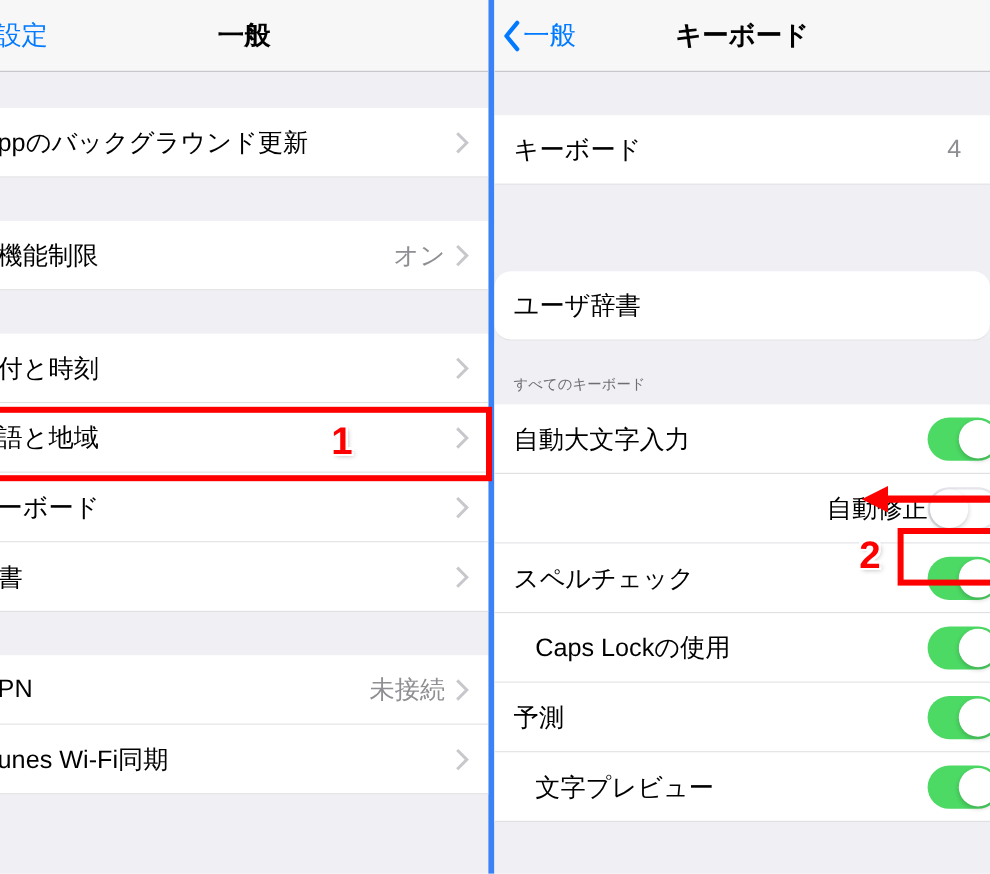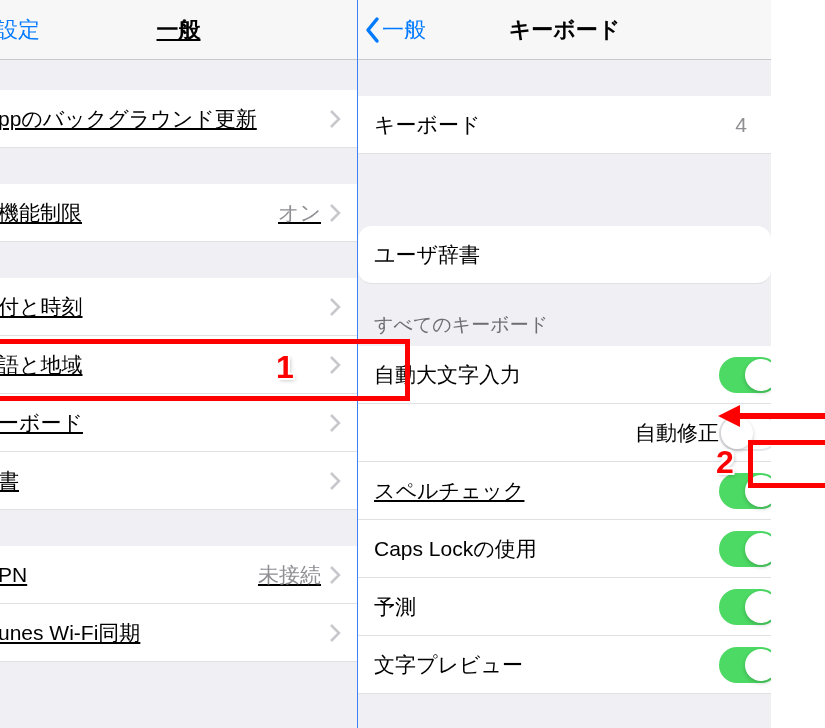--- a/index.html
+++ b/index.html
@@ -15,23 +15,22 @@
       overflow: hidden;
       background: #fff;
     }
     .screen {
       height: 728px;
       background: #efeff4;
       position: relative;
       overflow: hidden;
     }
     .screen-left {
-      width: 358px;
-      border-right: 1px solid #3b82f6;
-      text-decoration: underline;
+      width: 412px;
+      border-right: 5px solid #3b82f6;
     }
     .screen-right {
       width: 413px;
     }
     .nav-bar {
       height: 60px;
       background: #f7f7f8;
       border-bottom: 1px solid #c8c7cc;
       display: flex;
       align-items: center;
@@ -64,21 +63,21 @@
       height: 36px;
       background: #efeff4;
     }
     .section-gap-sm {
       height: 30px;
       background: #efeff4;
     }
     .section-label {
       background: #efeff4;
       color: #6d6d72;
-      font-size: 19px;
+      font-size: 12px;
       padding: 28px 16px 8px 16px;
     }
     .row {
       background: #fff;
       min-height: 58px;
       display: flex;
       align-items: center;
       padding: 0 16px 0 8px;
       border-bottom: 1px solid #e0e0e3;
       position: relative;
@@ -298,40 +297,40 @@
     <div class="toggle toggle-on">
         <div class="toggle-knob"></div>
       </div>
   </div>
   <div class="row row-toggle" style="padding-left:16px;text-align:right;">
     <span class="row-label" style="margin-left:0;">自動修正</span>
     <div class="toggle toggle-off">
         <div class="toggle-knob"></div>
       </div>
   </div>
-  <div class="row row-toggle" style="padding-left:16px;text-decoration:underline;">
+  <div class="row row-toggle" style="padding-left:16px;">
     <span class="row-label" style="margin-left:0;">スペルチェック</span>
     <div class="toggle toggle-on">
         <div class="toggle-knob"></div>
       </div>
   </div>
   <div class="row row-toggle" style="padding-left:16px;">
-    <span class="row-label" style="margin-left:0;">Caps Lockの使用</span>
+    <span class="row-label" style="margin-left:18px;">Caps Lockの使用</span>
     <div class="toggle toggle-on">
         <div class="toggle-knob"></div>
       </div>
   </div>
   <div class="row row-toggle" style="padding-left:16px;gap:20px;">
     <span class="row-label" style="margin-left:0;">予測</span>
     <div class="toggle toggle-on">
         <div class="toggle-knob"></div>
       </div>
   </div>
   <div class="row row-toggle" style="padding-left:16px;">
-    <span class="row-label" style="margin-left:0;">文字プレビュー</span>
+    <span class="row-label" style="margin-left:18px;">文字プレビュー</span>
     <div class="toggle toggle-on">
         <div class="toggle-knob"></div>
       </div>
   </div>
 </div>
 
 <div class="highlight-box hl1"></div>
 <div class="annotation-number an1">1</div>
 
 <div class="highlight-box hl2"></div>

